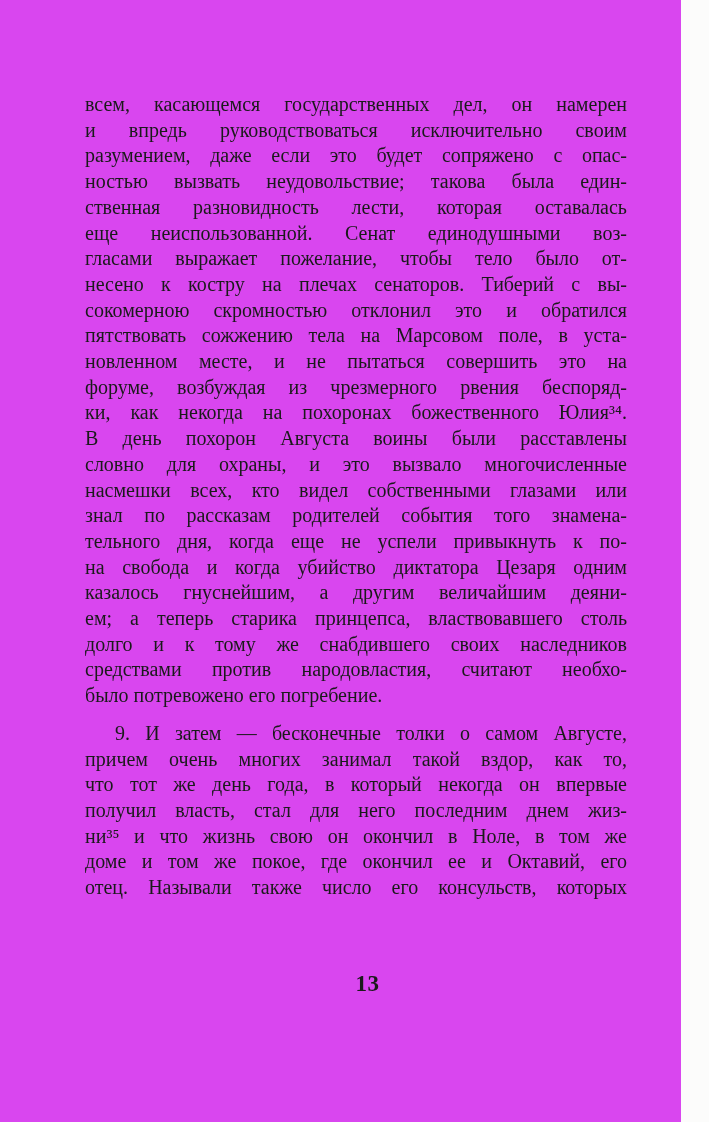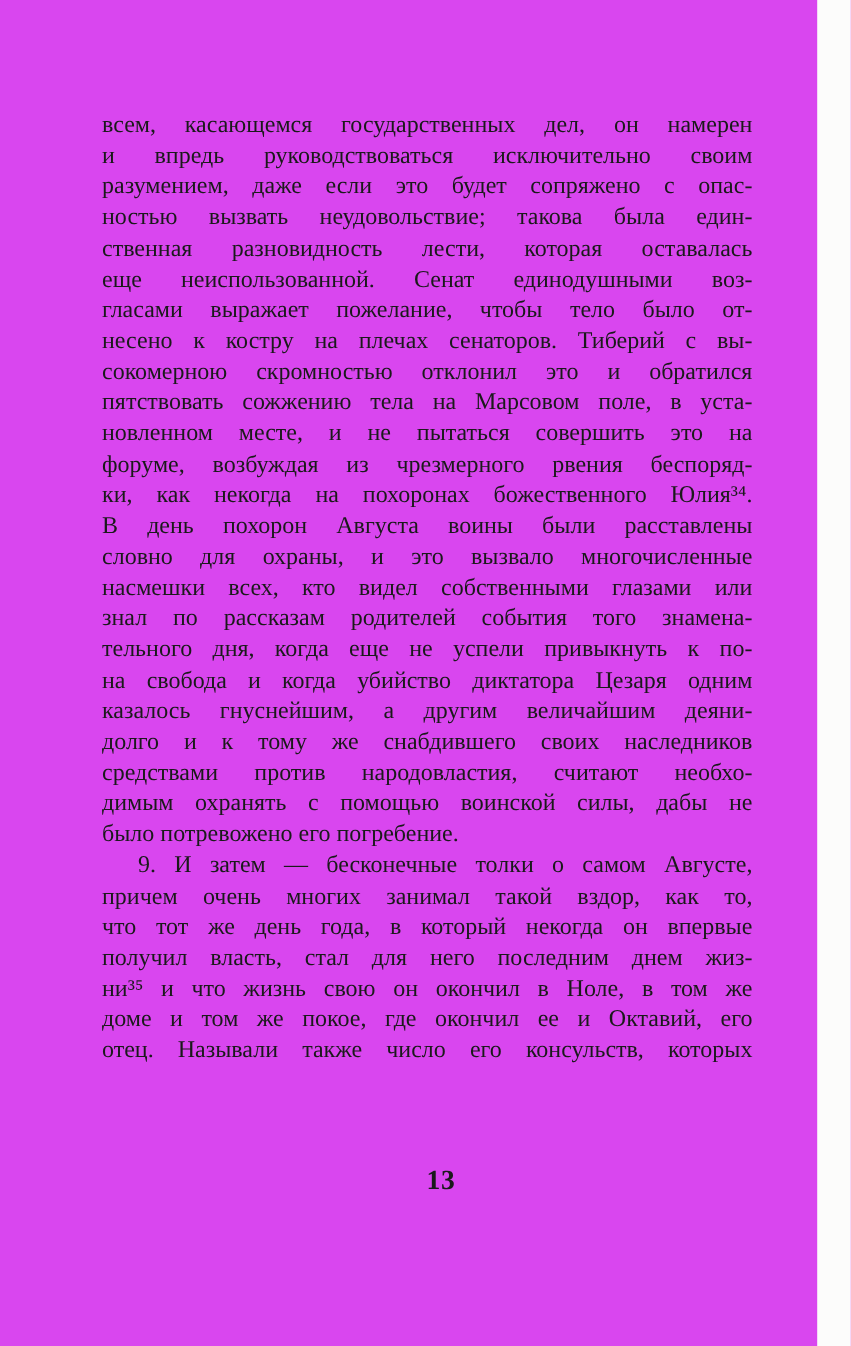--- a/index.html
+++ b/index.html
@@ -37,20 +37,21 @@
     text-align-last: justify;
     -moz-text-align-last: justify;
     white-space: normal;
   }
   .line.last {
     text-align-last: left;
     -moz-text-align-last: left;
   }
   .line.indent {
     text-indent: 30px;
+    margin-top: 12px;
   }
   .page-number {
     position: absolute;
     top: 971px;
     left: 0;
     width: 709px;
     text-align: center;
     font-size: 23px;
     font-weight: bold;
     letter-spacing: 0.5px;
@@ -77,23 +78,23 @@
         <div class="line">новленном месте, и не пытаться совершить это на</div>
         <div class="line">форуме, возбуждая из чрезмерного рвения беспоряд-</div>
         <div class="line">ки, как некогда на похоронах божественного Юлия³⁴.</div>
         <div class="line">В день похорон Августа воины были расставлены</div>
         <div class="line">словно для охраны, и это вызвало многочисленные</div>
         <div class="line">насмешки всех, кто видел собственными глазами или</div>
         <div class="line">знал по рассказам родителей события того знамена-</div>
         <div class="line">тельного дня, когда еще не успели привыкнуть к по-</div>
         <div class="line">на свобода и когда убийство диктатора Цезаря одним</div>
         <div class="line">казалось гнуснейшим, а другим величайшим деяни-</div>
+        <div class="line">ем; а теперь старика принцепса, властвовавшего столь</div>
         <div class="line">долго и к тому же снабдившего своих наследников</div>
         <div class="line">средствами против народовластия, считают необхо-</div>
-        <div class="line">димым охранять с помощью воинской силы, дабы не</div>
         <div class="line last">было потревожено его погребение.</div>
       </div>
       <div class="paragraph">
         <div class="line indent">9. И затем — бесконечные толки о самом Августе,</div>
         <div class="line">причем очень многих занимал такой вздор, как то,</div>
         <div class="line">что тот же день года, в который некогда он впервые</div>
         <div class="line">получил власть, стал для него последним днем жиз-</div>
         <div class="line">ни³⁵ и что жизнь свою он окончил в Ноле, в том же</div>
         <div class="line">доме и том же покое, где окончил ее и Октавий, его</div>
         <div class="line">отец. Называли также число его консульств, которых</div>

